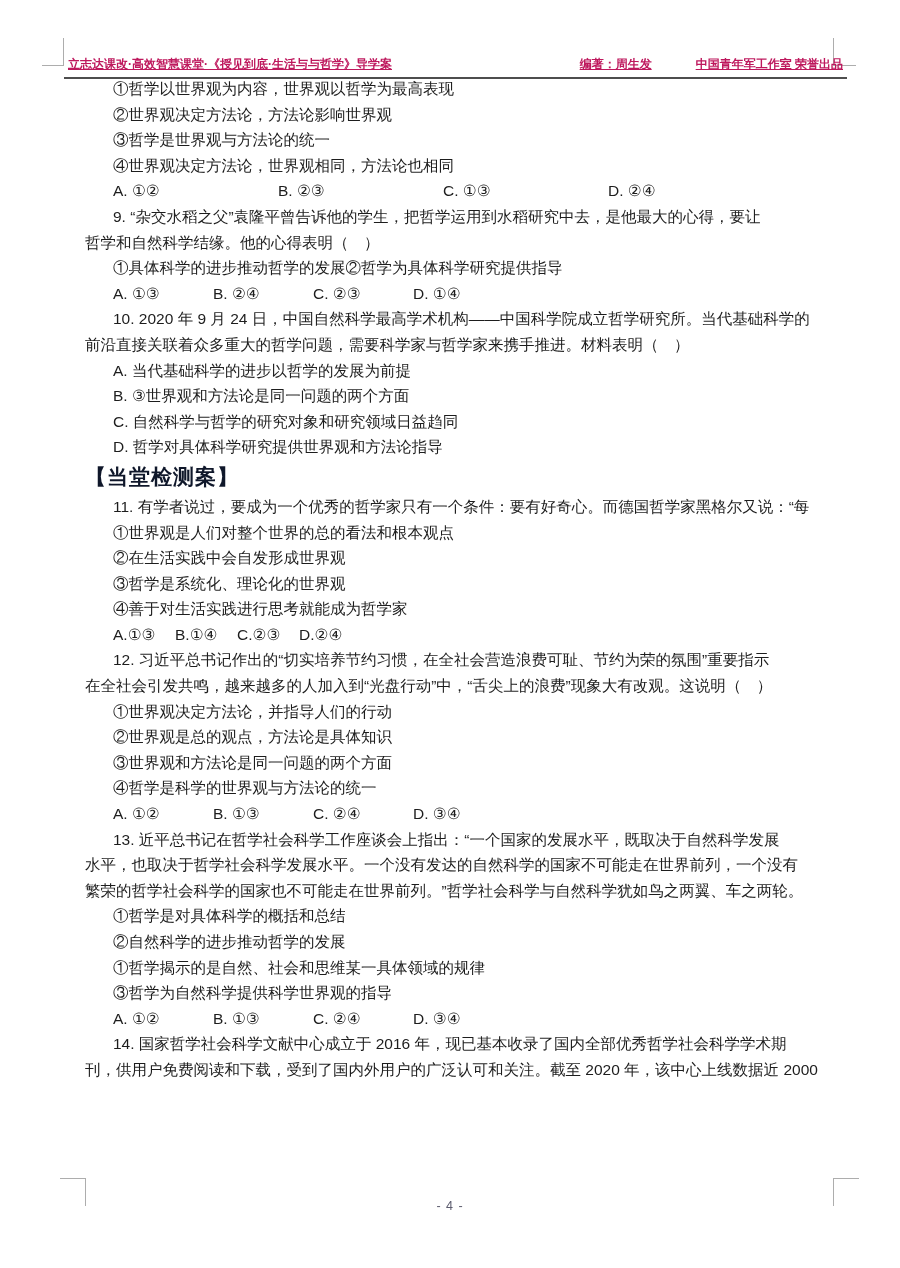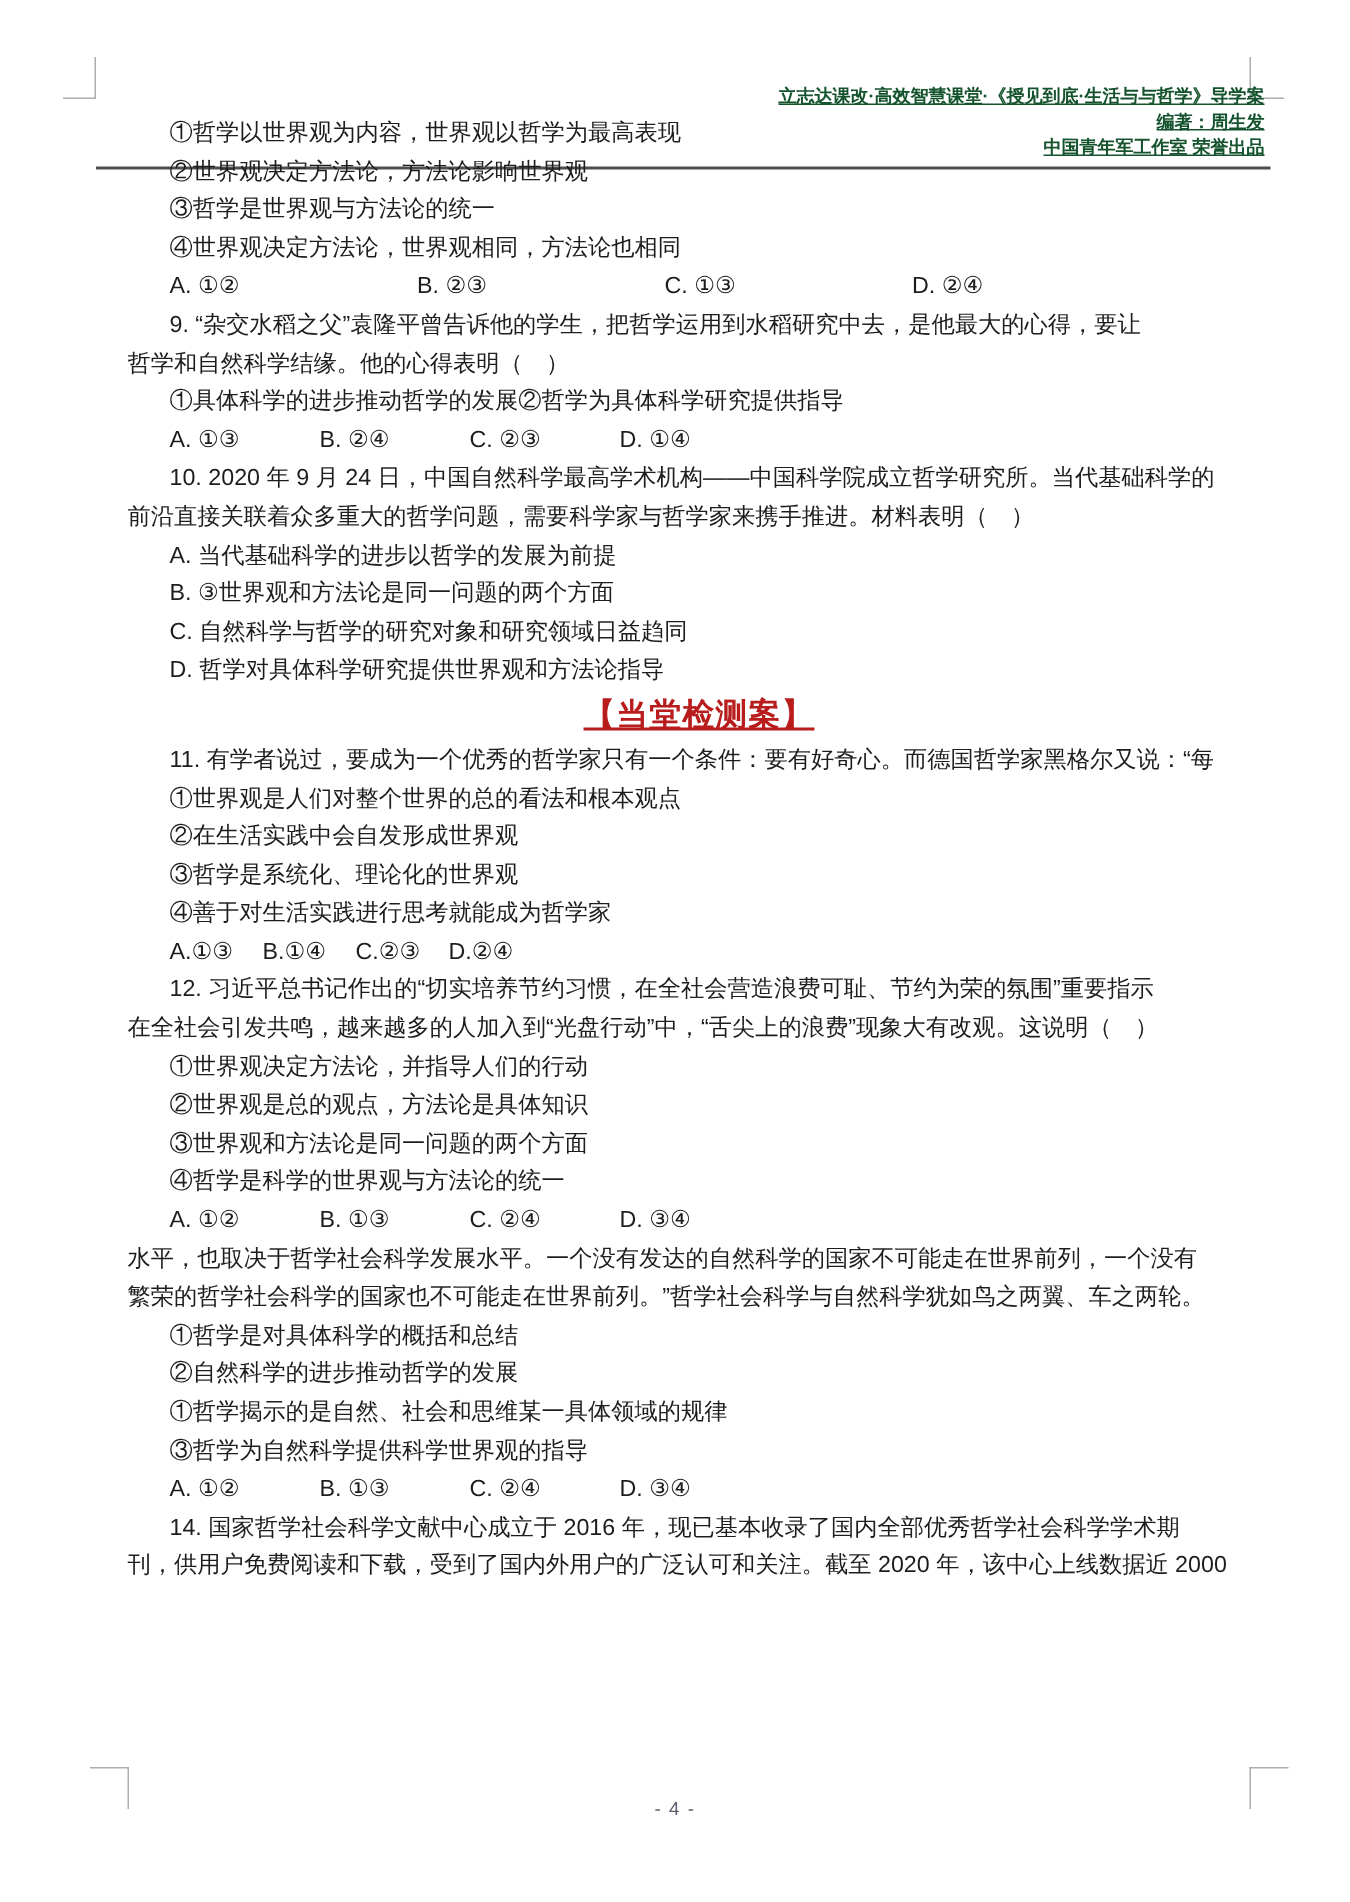--- a/index.html
+++ b/index.html
@@ -15,40 +15,39 @@
   .crop.tl{left:42px;top:38px;width:21px;height:27px;border-right-width:1px;border-bottom-width:1px;}
   .crop.tr{left:833px;top:38px;width:22px;height:27px;border-left-width:1px;border-bottom-width:1px;}
   .crop.bl{left:60px;top:1178px;width:25px;height:27px;border-top-width:1px;border-right-width:1px;}
   .crop.br{left:833px;top:1178px;width:25px;height:27px;border-top-width:1px;border-left-width:1px;}
 
   
   .header{
     position:absolute;left:64px;right:53px;top:56px;
     display:flex;align-items:flex-end;
     border-bottom:2px solid #4e4e4e;padding:0 4px 4px 4px;
-    font-size:12px;font-weight:bold;color:#14532d;
+    font-size:12px;font-weight:bold;color:#be185d;
     white-space:nowrap;
-    flex-direction:column;
   }
   .header span{text-decoration:underline;}
   .header .mid{margin-left:auto;}
   .header .right{margin-left:44px;}
 
   
   .docbody{
     position:absolute;left:85px;top:76px;width:762px;
     font-size:15.5px;font-weight:500;color:#1d1d1d;
   }
   .line{
     height:25.6px;line-height:25.6px;white-space:nowrap;overflow:visible;
   }
   .line.indent{padding-left:28px;}
   .heading{
-    height:34px;line-height:34px;text-align:center;
-    font-size:21px;font-weight:700;color:#b91c1c;letter-spacing:1px;text-decoration:underline;
+    height:34px;line-height:34px;
+    font-size:21px;font-weight:700;color:#0f172a;letter-spacing:1px;
   }
   .options{padding-left:28px;}
   .options .cell{display:inline-block;}
   .options.wide .cell{width:165px;}
   .options.mid  .cell{width:100px;}
   .options.narrow .cell{width:62px;}
   .options .cell:last-child{width:auto;}
 
   
   .footer{
@@ -95,20 +94,21 @@
       <div class="line indent">③哲学是系统化、理论化的世界观</div>
       <div class="line indent">④善于对生活实践进行思考就能成为哲学家</div>
       <div class="line options narrow"><span class="cell">A.①③</span><span class="cell">B.①④</span><span class="cell">C.②③</span><span class="cell">D.②④</span></div>
       <div class="line indent">12. 习近平总书记作出的“切实培养节约习惯，在全社会营造浪费可耻、节约为荣的氛围”重要指示</div>
       <div class="line">在全社会引发共鸣，越来越多的人加入到“光盘行动”中，“舌尖上的浪费”现象大有改观。这说明（　）</div>
       <div class="line indent">①世界观决定方法论，并指导人们的行动</div>
       <div class="line indent">②世界观是总的观点，方法论是具体知识</div>
       <div class="line indent">③世界观和方法论是同一问题的两个方面</div>
       <div class="line indent">④哲学是科学的世界观与方法论的统一</div>
       <div class="line options mid"><span class="cell">A. ①②</span><span class="cell">B. ①③</span><span class="cell">C. ②④</span><span class="cell">D. ③④</span></div>
+      <div class="line indent">13. 近平总书记在哲学社会科学工作座谈会上指出：“一个国家的发展水平，既取决于自然科学发展</div>
       <div class="line">水平，也取决于哲学社会科学发展水平。一个没有发达的自然科学的国家不可能走在世界前列，一个没有</div>
       <div class="line">繁荣的哲学社会科学的国家也不可能走在世界前列。”哲学社会科学与自然科学犹如鸟之两翼、车之两轮。</div>
       <div class="line indent">①哲学是对具体科学的概括和总结</div>
       <div class="line indent">②自然科学的进步推动哲学的发展</div>
       <div class="line indent">①哲学揭示的是自然、社会和思维某一具体领域的规律</div>
       <div class="line indent">③哲学为自然科学提供科学世界观的指导</div>
       <div class="line options mid"><span class="cell">A. ①②</span><span class="cell">B. ①③</span><span class="cell">C. ②④</span><span class="cell">D. ③④</span></div>
       <div class="line indent">14. 国家哲学社会科学文献中心成立于 2016 年，现已基本收录了国内全部优秀哲学社会科学学术期</div>
       <div class="line">刊，供用户免费阅读和下载，受到了国内外用户的广泛认可和关注。截至 2020 年，该中心上线数据近 2000</div>
     </div>

